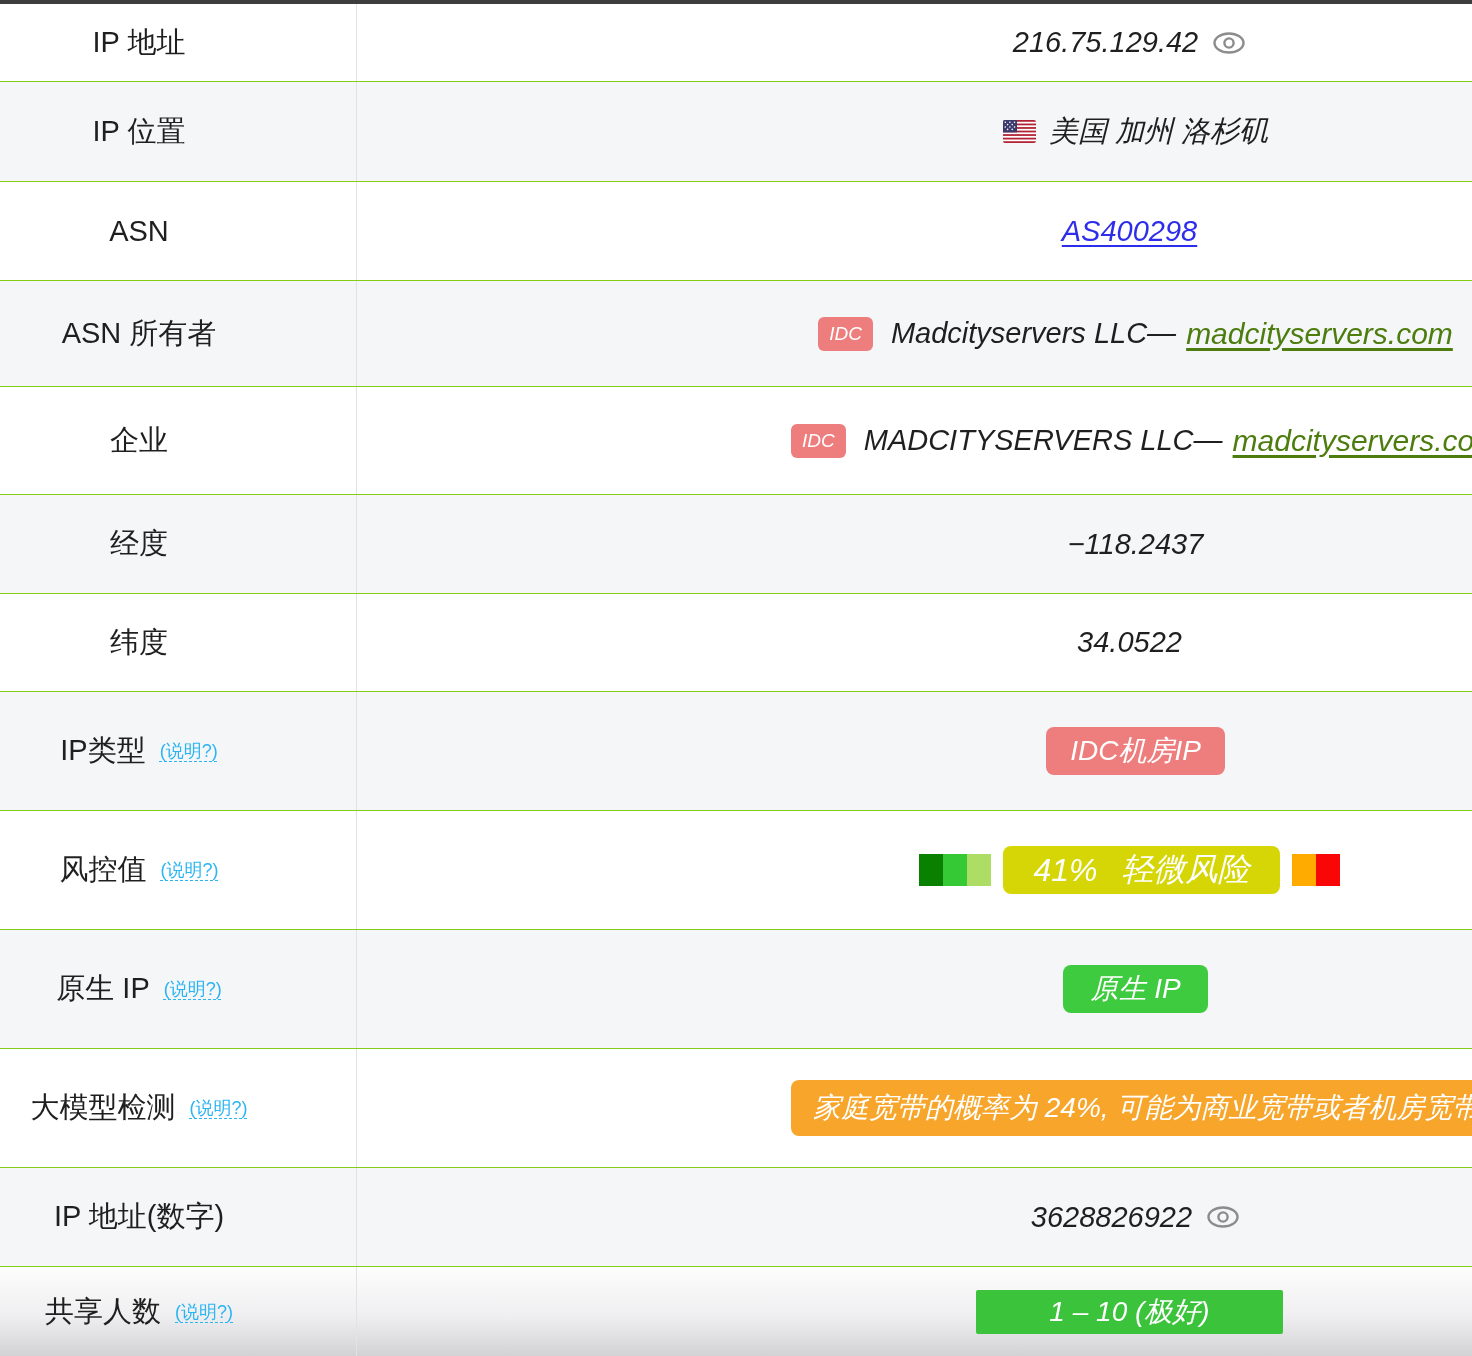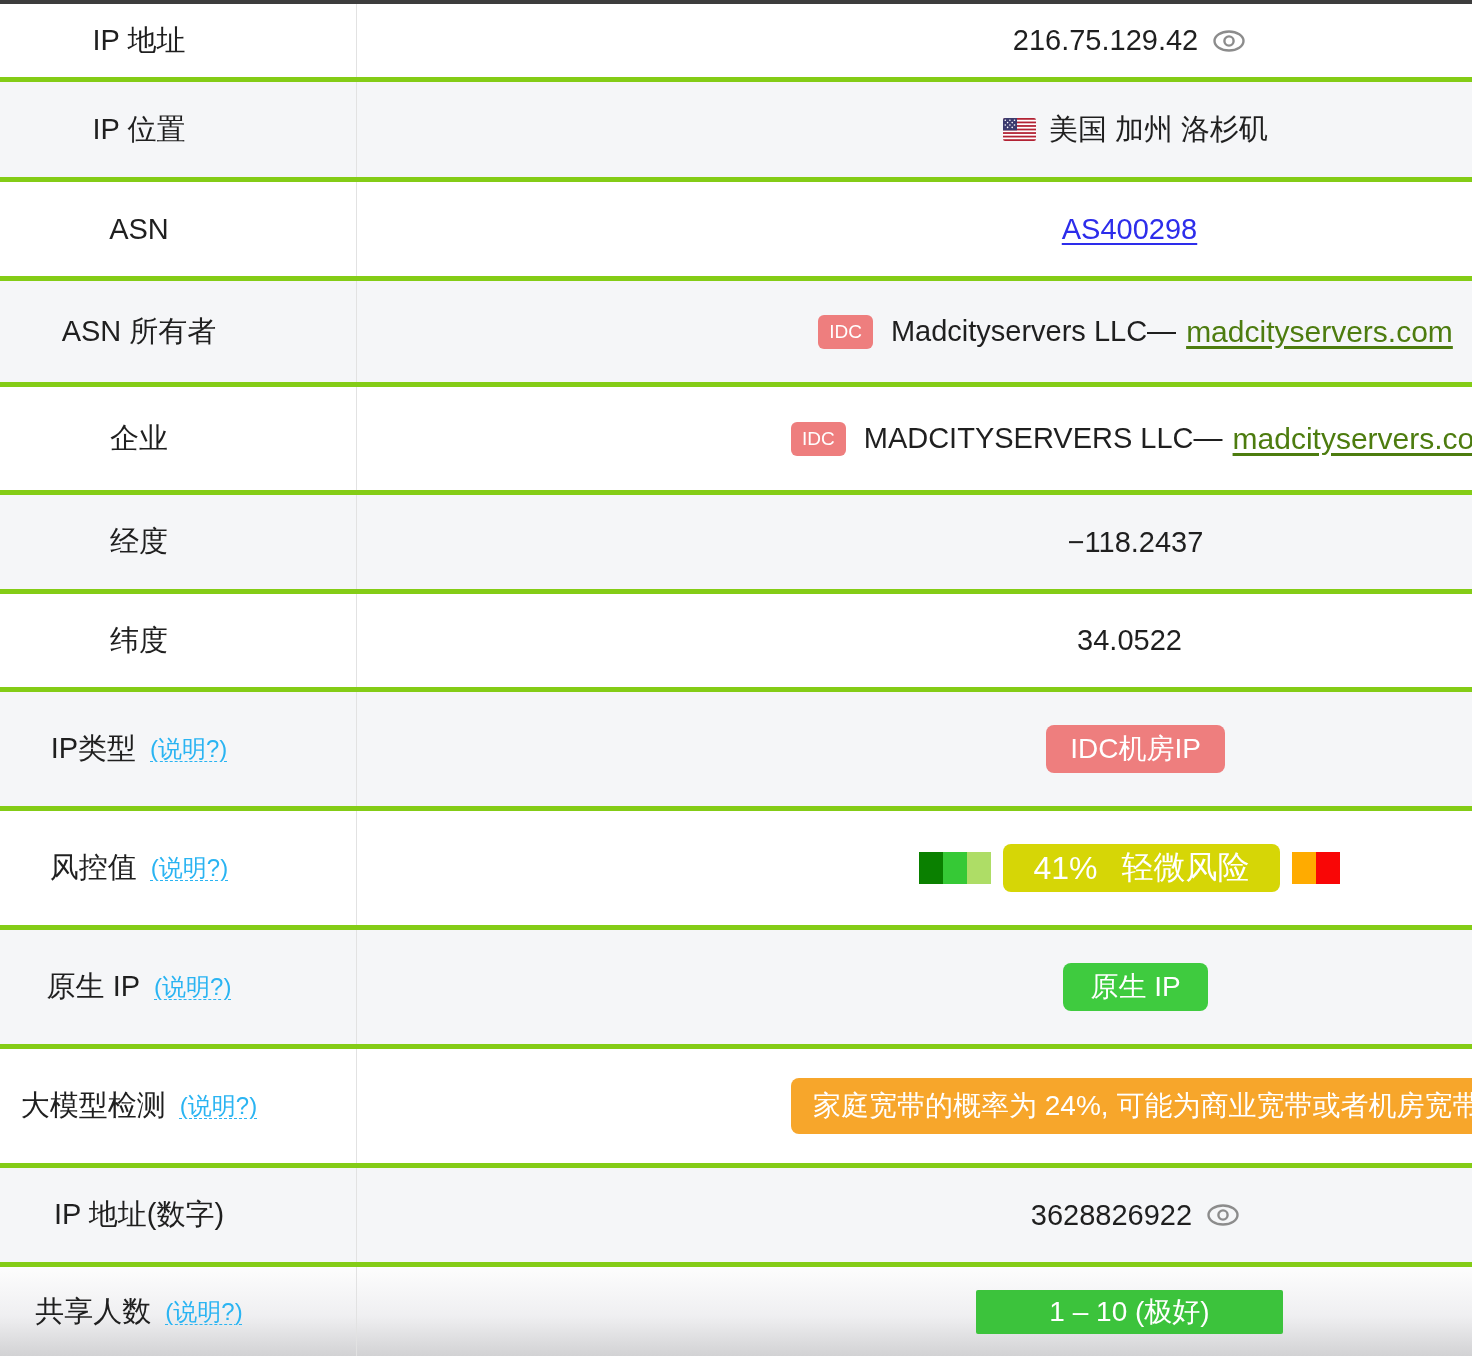--- a/index.html
+++ b/index.html
@@ -6,21 +6,21 @@
   html, body { width: 1472px; height: 1356px; overflow: hidden; }
   body {
     font-family: "Liberation Sans", "DejaVu Sans", sans-serif;
     background: #ffffff;
     color: #1f1f1f;
   }
   .topbar { width: 100%; height: 4px; background: #3d3d3d; }
   .row {
     display: flex;
     width: 100%;
-    border-bottom: 5px solid #84cc16;
+    border-bottom: 1px solid #84cc16;
     background: #ffffff;
   }
   .row.gray { background: #f5f6f8; gap: 12px; }
   .row.fade { background: linear-gradient(180deg, #fdfdfd 0%, #efeff1 55%, #d2d2d4 100%); border-bottom: none; }
   .cell-label {
     width: 357px;
     flex: 0 0 357px;
     border-right: 1px solid #e2e2e2;
     display: flex;
     align-items: center;
@@ -28,24 +28,25 @@
     padding-right: 78px;
     gap: 14px;
   }
   .cell-value {
     flex: 1;
     display: flex;
     align-items: center;
     justify-content: center;
     padding-left: 434px;
     padding-right: 4px;
+    font-style: italic;
   }
   .label-text { font-size: 29px; color: #1f1f1f; white-space: nowrap; }
   .help-link {
-    font-size: 24px;
+    font-size: 18px;
     color: #2ab4f2;
     text-decoration: underline dashed 1px;
     text-underline-offset: 4px;
     cursor: pointer;
     white-space: nowrap;
   }
   .value-text { font-size: 29px; color: #1f1f1f; white-space: nowrap; }
   .eye {
     margin-left: 14px;
     display: inline-flex;

